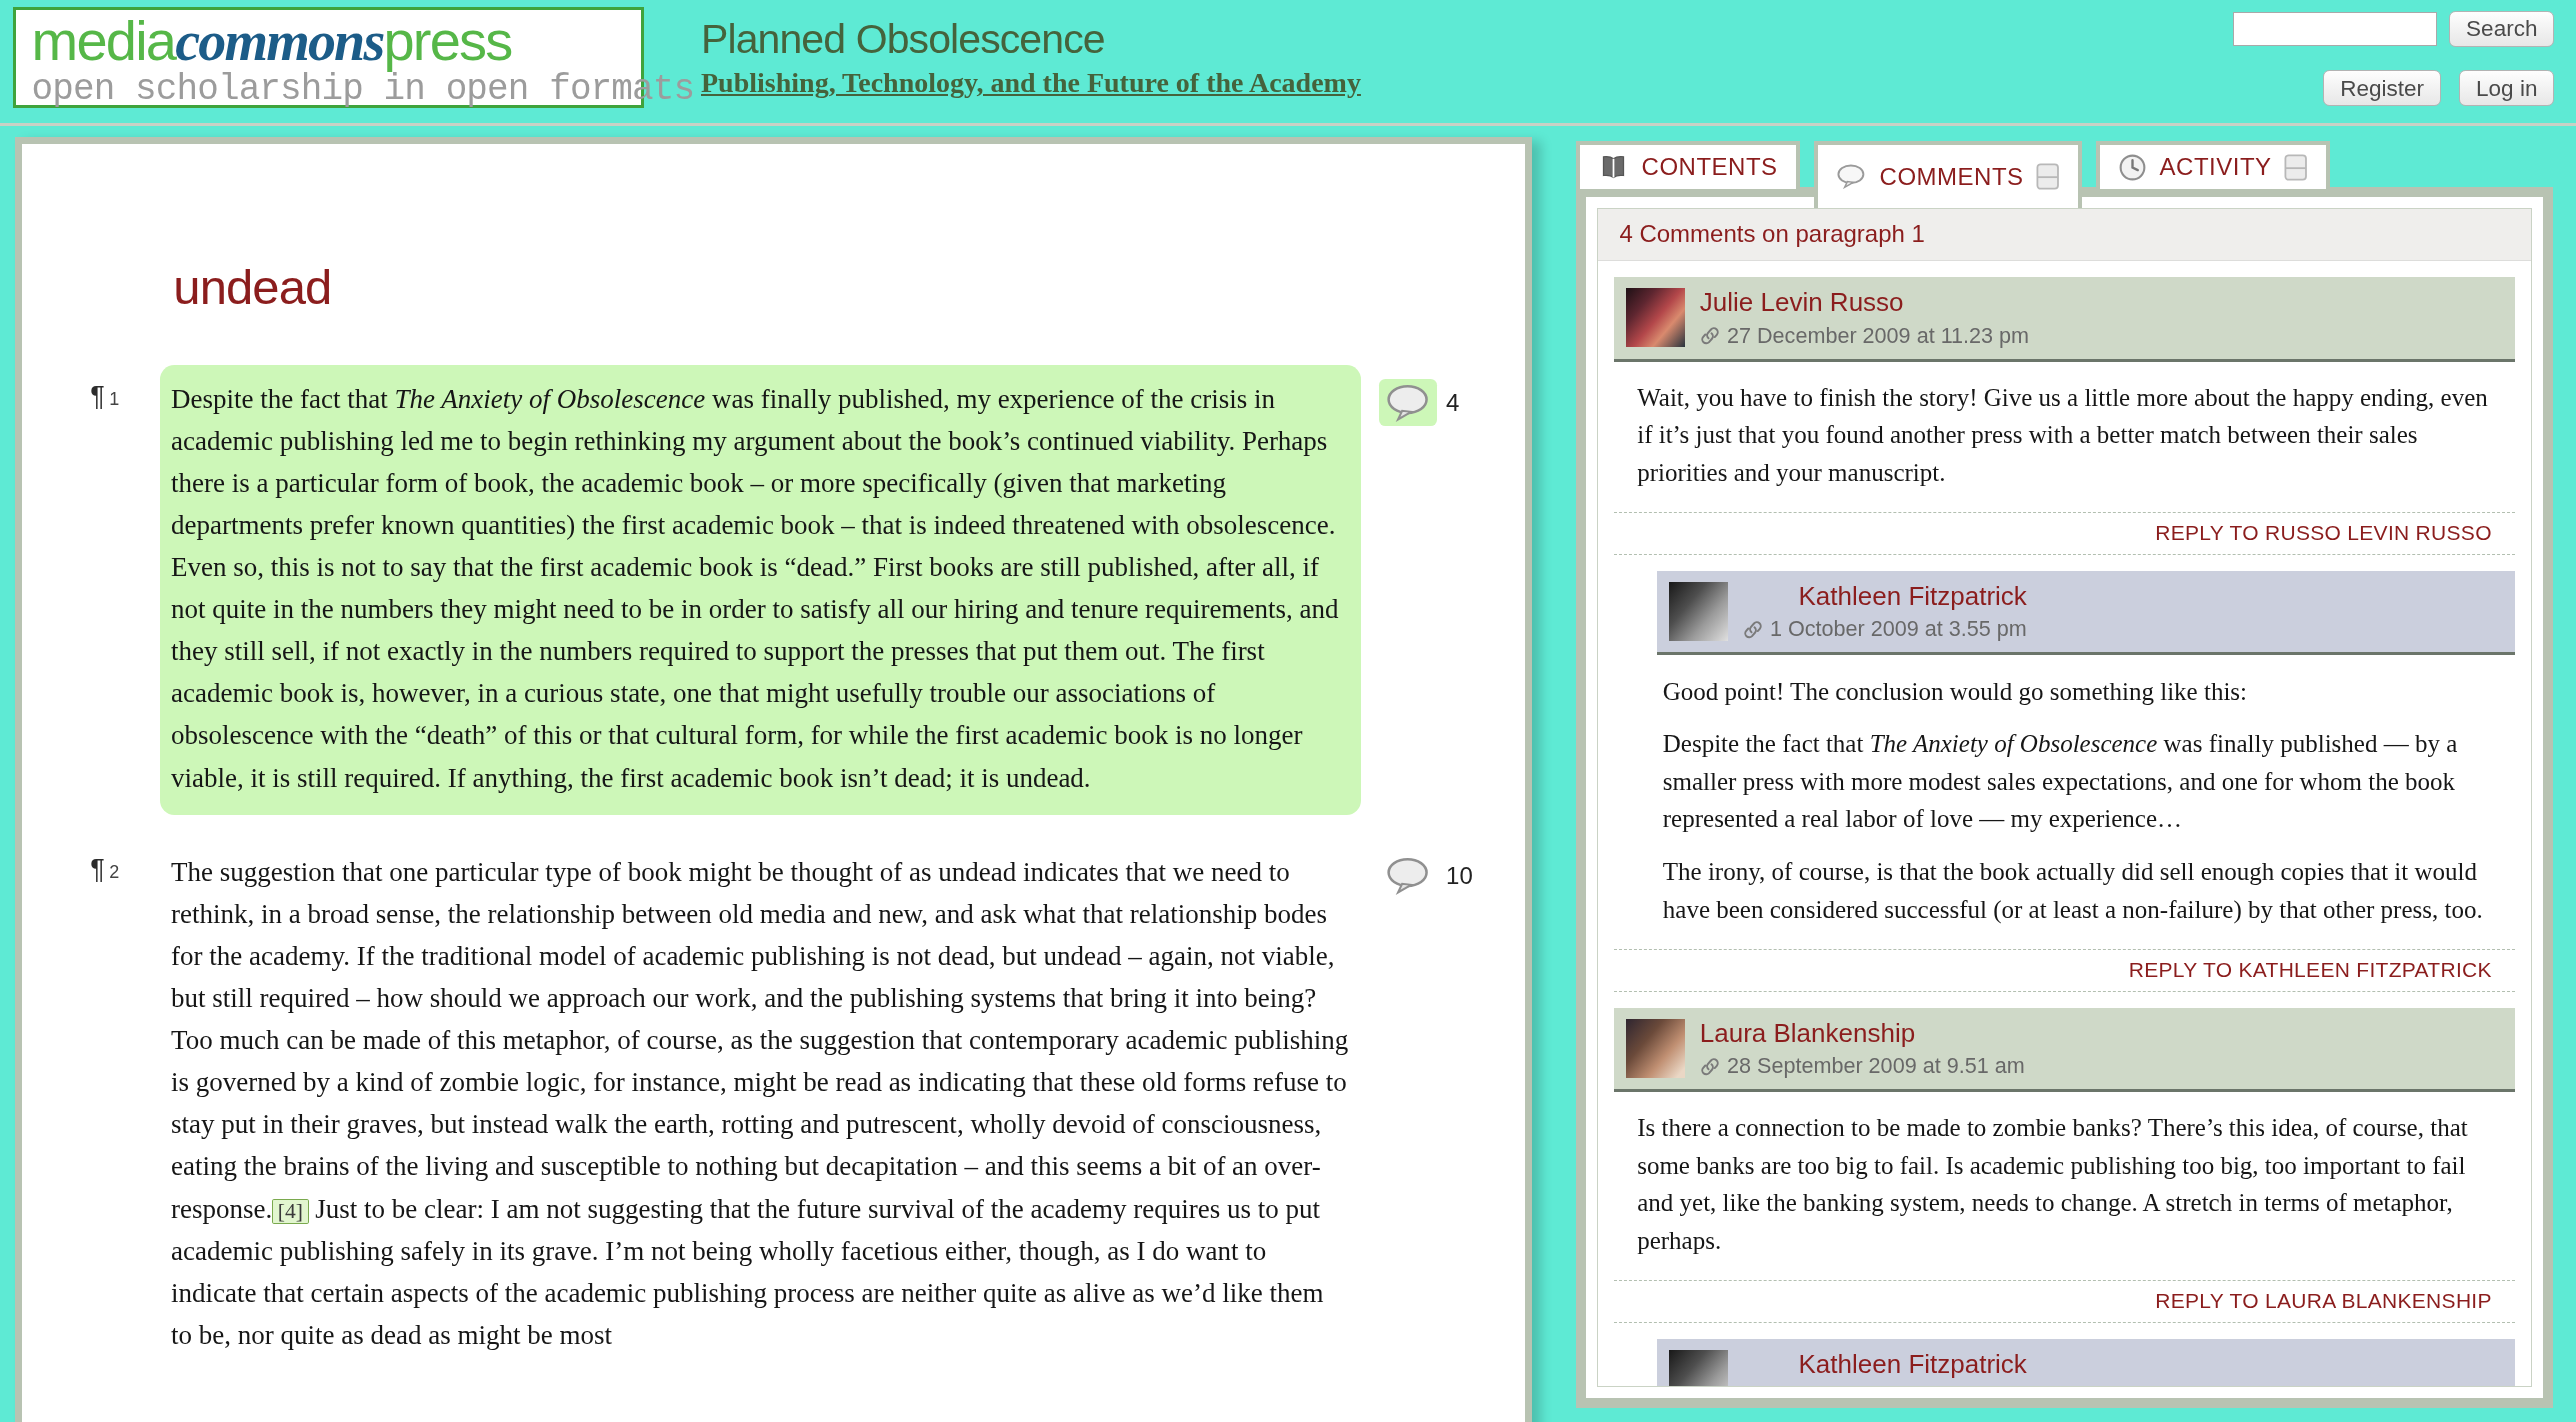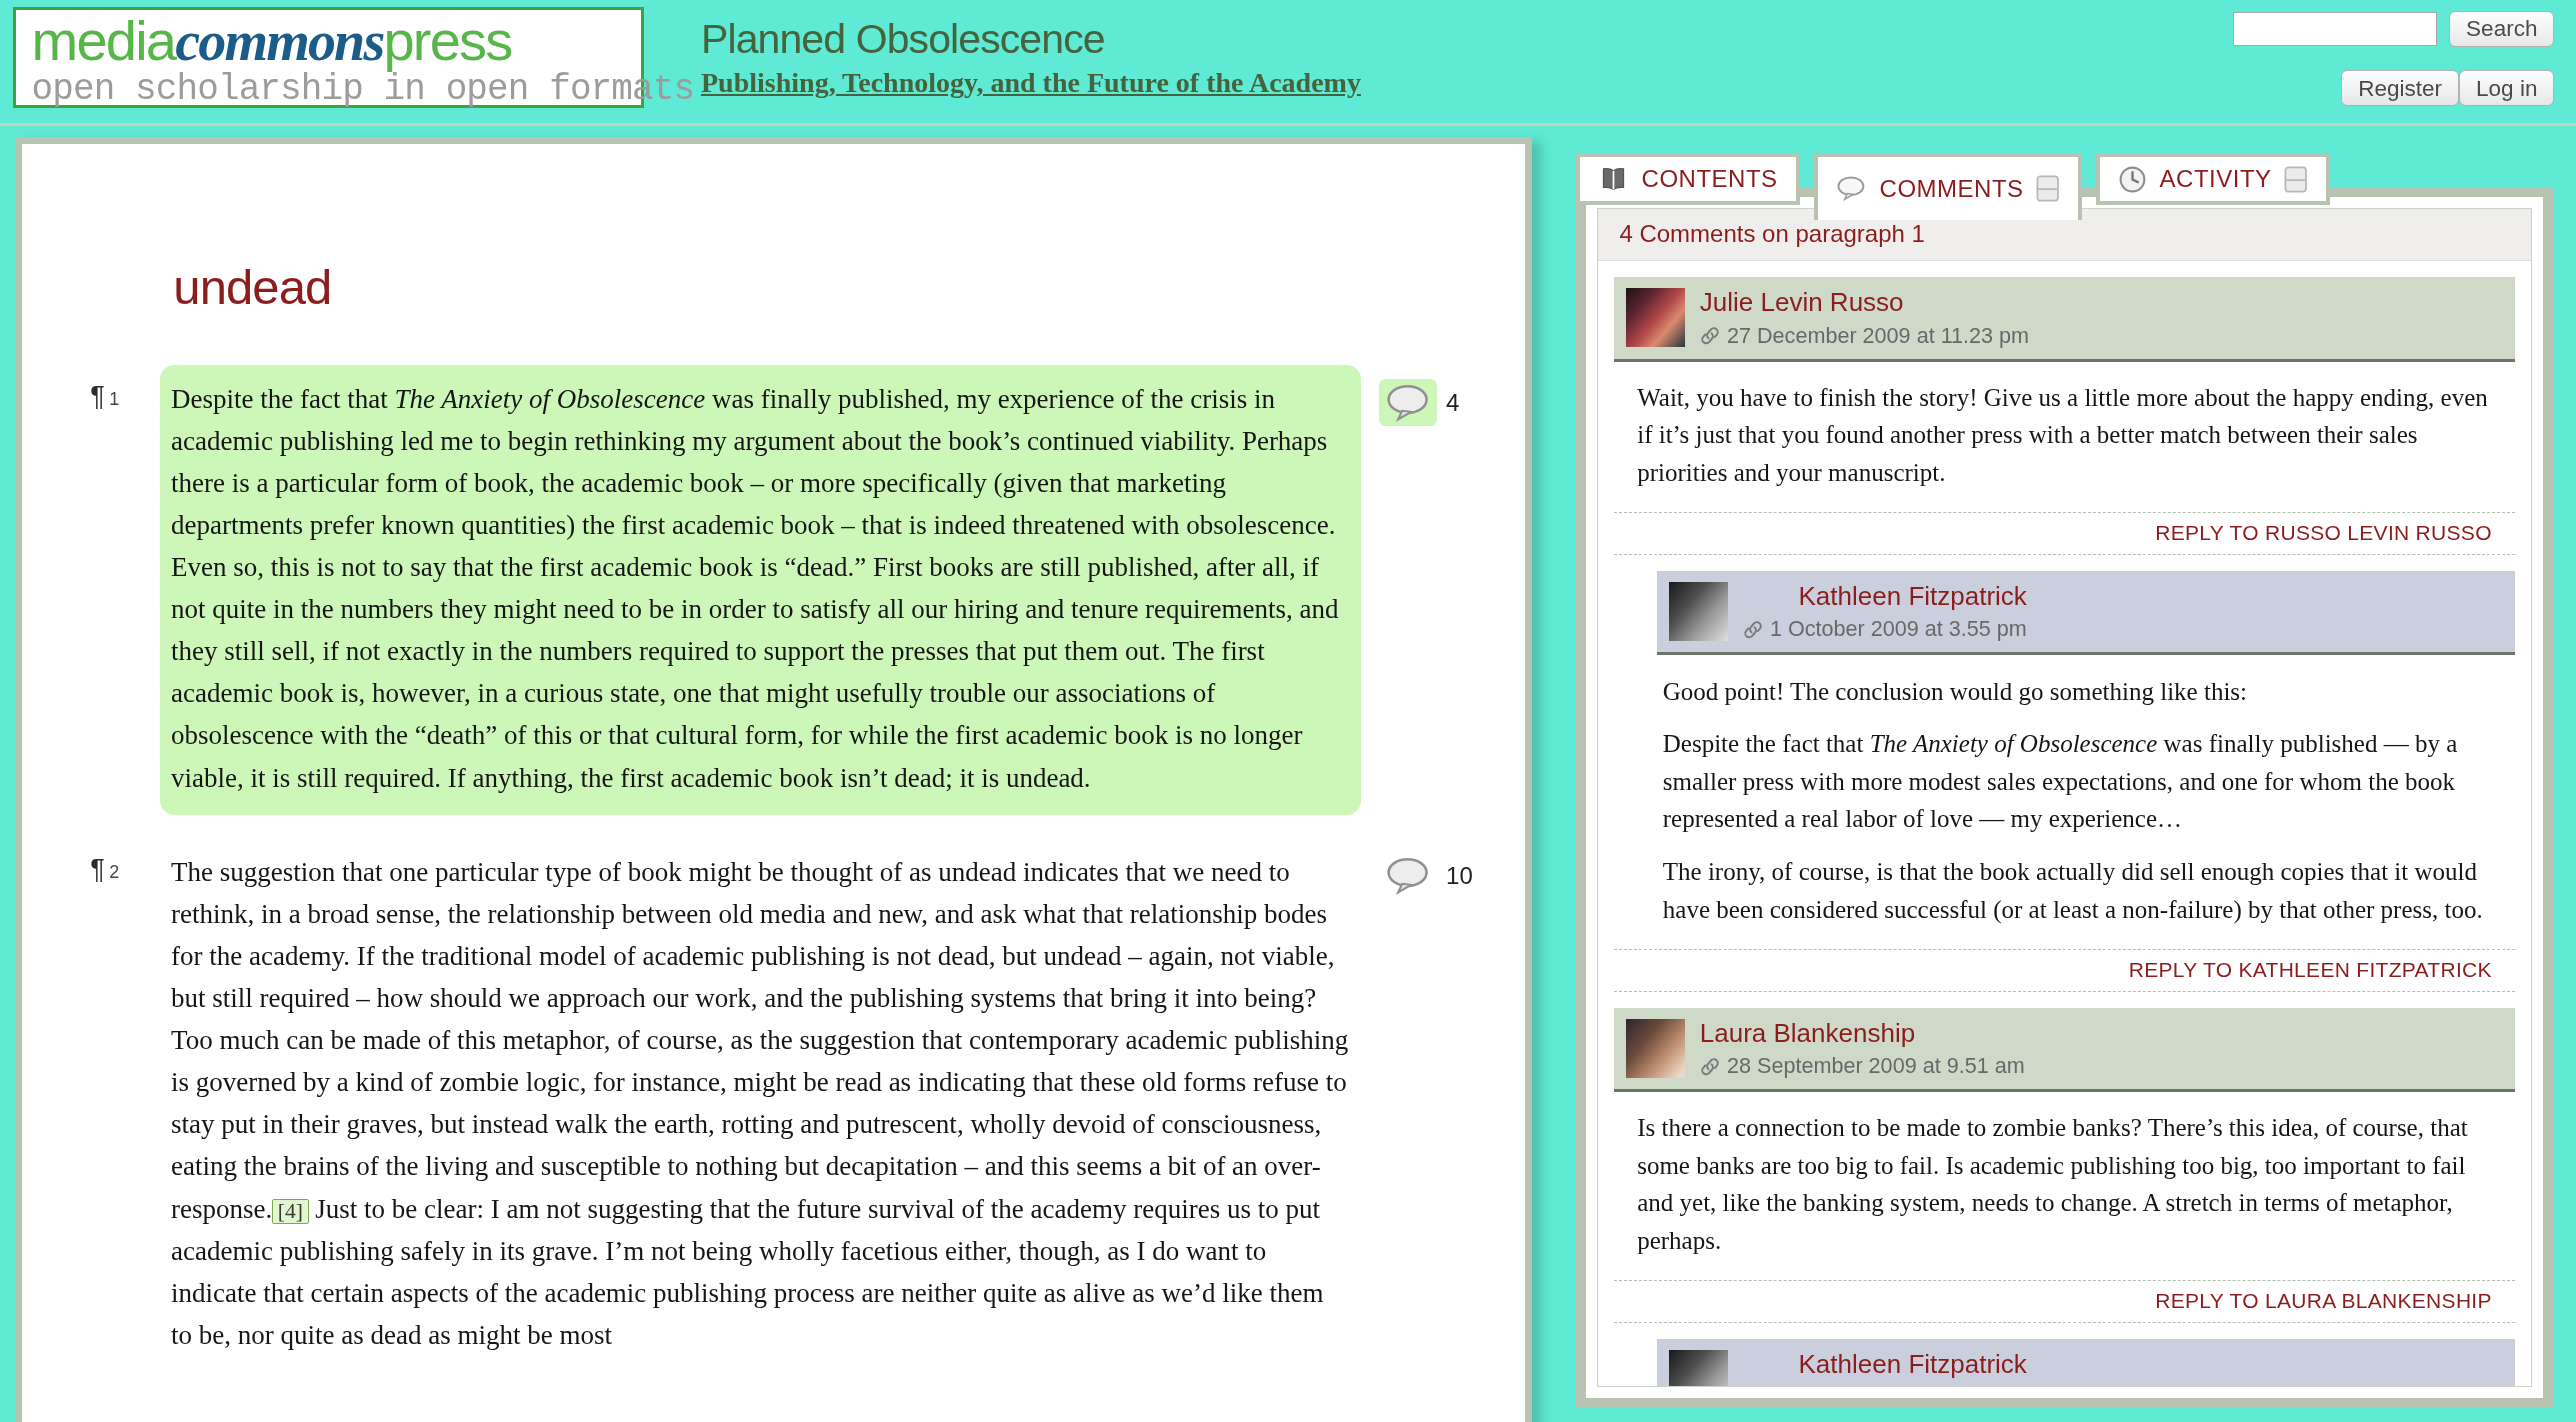--- a/index.html
+++ b/index.html
@@ -18,21 +18,21 @@
   .book-title{position:absolute;left:701px;top:16px;color:#45633c;font-size:41px;letter-spacing:-0.9px;}
   .book-subtitle{position:absolute;left:701px;top:67px;color:#45633c;font-family:"Liberation Serif",serif;
                  font-weight:bold;font-size:28px;text-decoration:underline;}
 
   .header-right{position:absolute;right:21.6px;top:10.8px;width:306px;text-align:right;}
   .search-row{display:flex;justify-content:flex-end;align-items:center;gap:12.6px;}
   .search-input{width:187px;height:32px;border:0.9px solid #a9a9a9;background:#fff;font-size:21.6px;padding:0 7.2px;}
   .btn{display:inline-block;border:0.9px solid #b3b3b3;border-radius:6.3px;
        background:linear-gradient(#fefefe,#e7e7e7);color:#4a4a4a;font-size:22.5px;
        padding:4.5px 16px;line-height:25px;}
-  .account-row{margin-top:23.4px;display:flex;justify-content:flex-end;}
+  .account-row{margin-top:23.4px;display:flex;justify-content:flex-end;gap:18px;}
 
   .header-divider{position:absolute;left:0;top:123px;width:100%;height:2.7px;background:#c9d1c5;}
 
   
   .main-panel{position:absolute;left:15.3px;top:137px;width:1517px;height:1370px;box-sizing:border-box;
               border:7.2px solid #b8c3b2;background:#fff;box-shadow:9px 3.6px 10.8px rgba(0,0,0,0.18);}
   .main-content{padding:0 36px 0 68px;}
   .chapter-title{margin:115px 0 0 83px;color:#8b1d1d;font-size:49px;letter-spacing:-0.9px;}
   .para-row{display:flex;align-items:flex-start;margin-top:50px;}
   .para-row + .para-row{margin-top:23.4px;}
@@ -44,21 +44,21 @@
   .para-text i{font-style:italic;}
   .footnote{display:inline-block;border:1.8px solid #7aa94e;background:#e2f6cf;color:#3a3a3a;
             font-size:21.6px;line-height:23.4px;padding:0 4.5px;border-radius:1.8px;}
   .bubble-col{width:110px;padding-top:14.4px;padding-left:18px;display:flex;align-items:center;gap:9px;}
   .bubble-chip{display:inline-flex;padding:4.5px 5.4px;border-radius:6.3px;}
   .bubble-chip.green{background:#cdf7b8;}
   .bubble-count{font-size:24px;color:#222;}
 
   
   .sidebar{position:absolute;left:1576px;top:137px;width:977px;height:1271px;}
-  .tabs-row{position:absolute;left:0;top:16px;height:69px;display:flex;gap:14.4px;z-index:3;}
+  .tabs-row{position:absolute;left:0;top:4px;height:69px;display:flex;gap:14.4px;z-index:3;}
   .tab{display:inline-flex;align-items:center;gap:12.6px;background:#fff;border:4.5px solid #b8c3b2;
        padding:0 18px;height:52px;box-sizing:border-box;color:#8b1d1d;font-size:24px;letter-spacing:0.5px;}
   .tab.active{height:67px;border-bottom:none;}
   .frame{position:absolute;left:0;top:50px;right:0;bottom:0;border:10.8px solid #b8c3b2;background:#fff;z-index:1;}
   .frame-inner{position:absolute;inset:10.8px;border:0.9px solid #cad3c5;overflow:hidden;background:#fff;}
   .panel-title{background:#efeeec;color:#8b1d1d;font-size:24px;padding:11.7px 21.6px;border-bottom:0.9px solid #dddddb;}
 
   .comment{margin:16px;}
   .c-header{display:flex;align-items:center;gap:14.4px;padding:10px 12.6px;border-bottom:3.6px solid #6b756a;}
   .c-header.green{background:#cfd9c8;}

